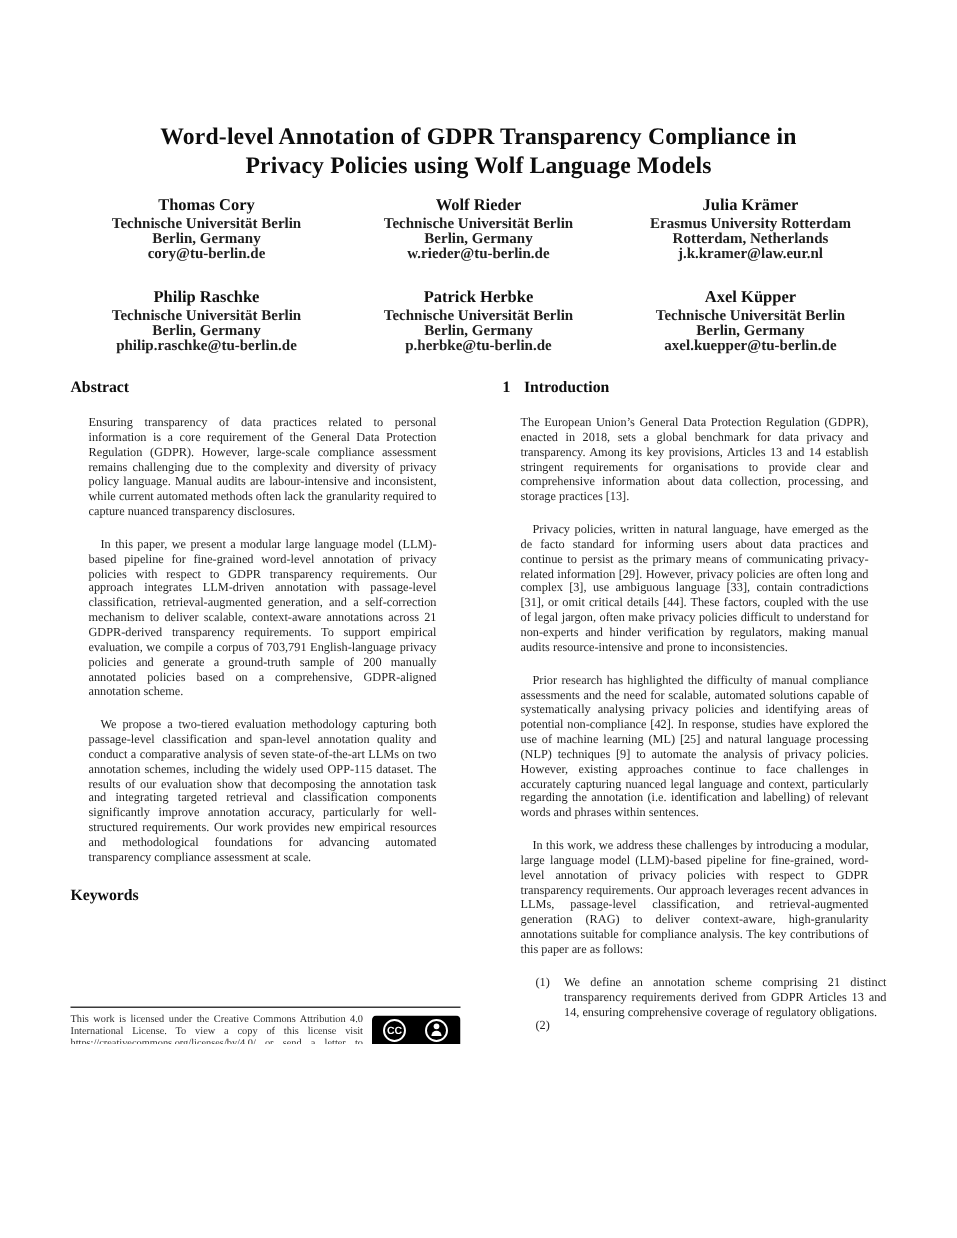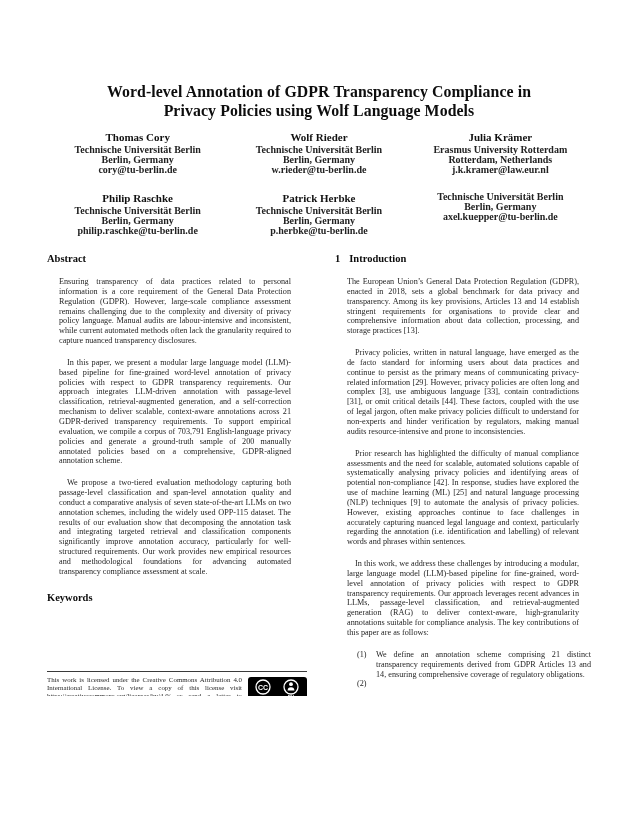--- a/index.html
+++ b/index.html
@@ -94,20 +94,21 @@
       <div class="a-line">Berlin, Germany</div>
       <div class="a-line">philip.raschke@tu-berlin.de</div>
     </div>
     <div class="author">
       <div class="a-name">Patrick Herbke</div>
       <div class="a-line">Technische Universität Berlin</div>
       <div class="a-line">Berlin, Germany</div>
       <div class="a-line">p.herbke@tu-berlin.de</div>
     </div>
     <div class="author">
+      <div class="a-name">Axel Küpper</div>
       <div class="a-line">Technische Universität Berlin</div>
       <div class="a-line">Berlin, Germany</div>
       <div class="a-line">axel.kuepper@tu-berlin.de</div>
     </div>
   </div>
 
   <div class="cols">
     <div class="col">
       <h2 class="sec-heading">Abstract</h2>
       <p class="noindent">Ensuring transparency of data practices related to personal information is a core requirement of the General Data Protection Regulation (GDPR). However, large-scale compliance assessment remains challenging due to the complexity and diversity of privacy policy language. Manual audits are labour-intensive and inconsistent, while current automated methods often lack the granularity required to capture nuanced transparency disclosures.</p>

